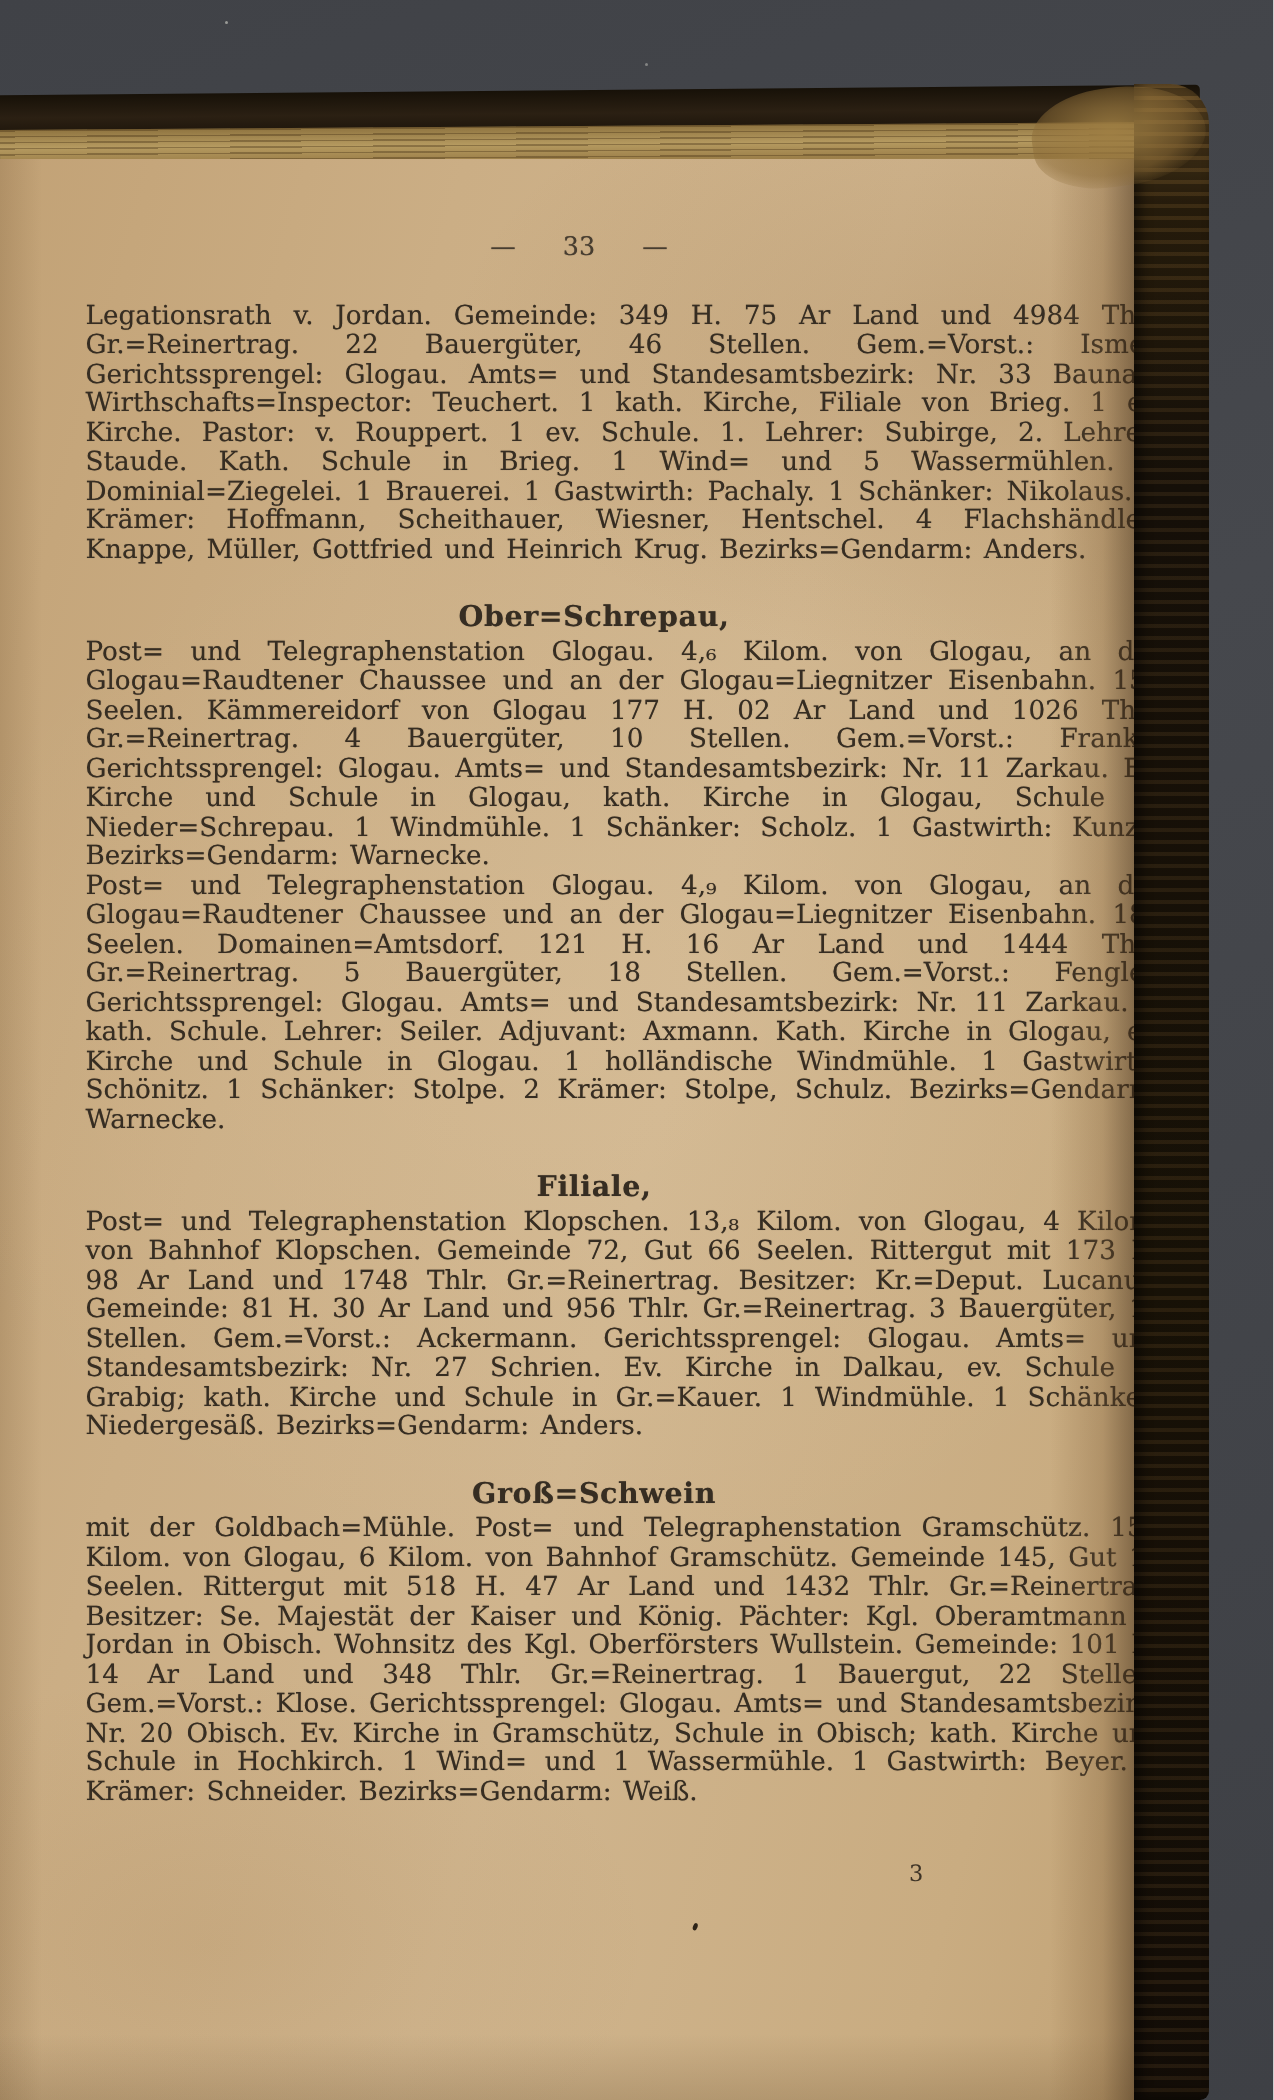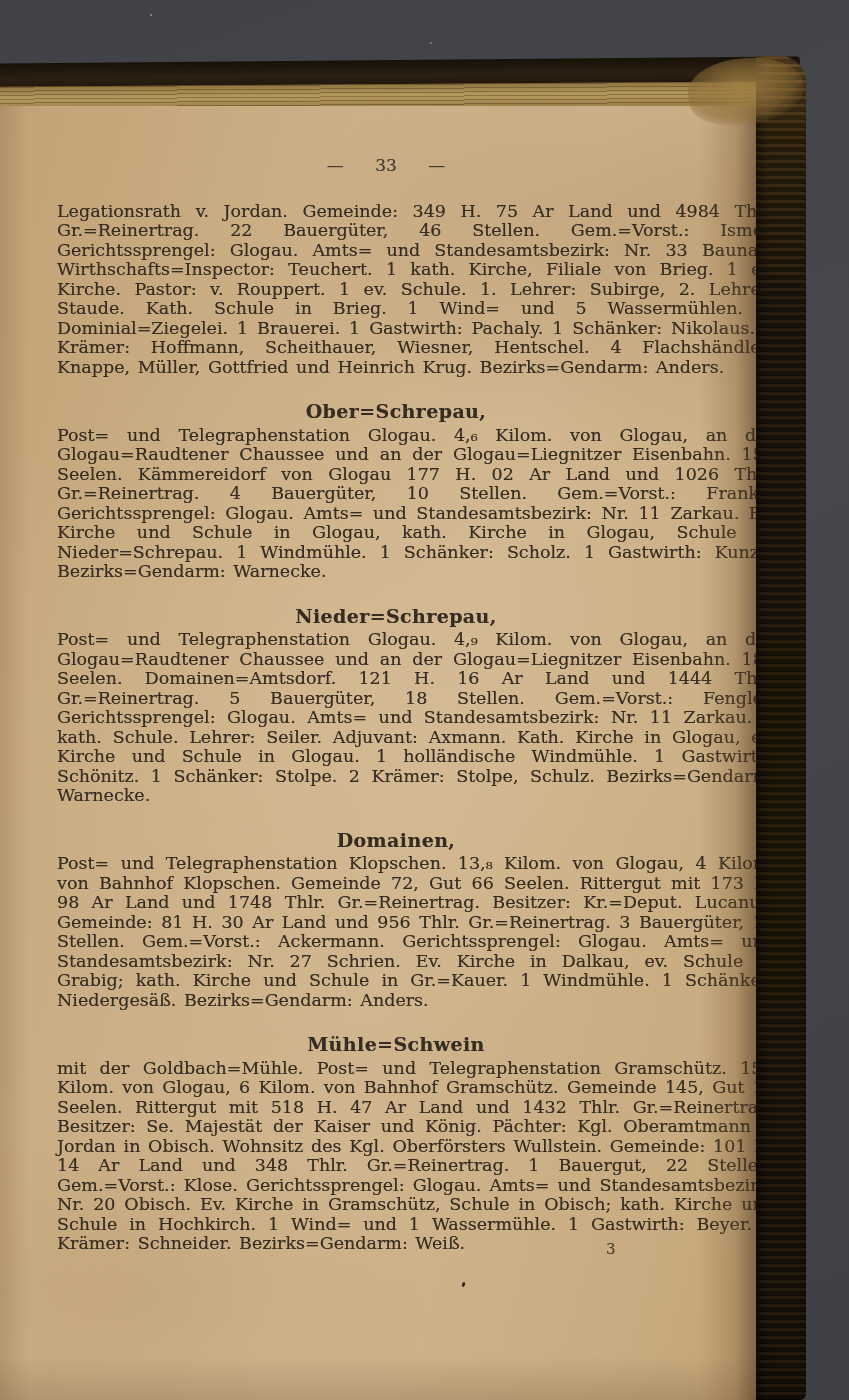--- a/index.html
+++ b/index.html
@@ -138,34 +138,33 @@
       <section class="entry">
         <p class="entry-body">Legationsrath v. Jordan. Gemeinde: 349 H. 75 Ar Land und 4984 Thlr. Gr.=Reinertrag. 22 Bauergüter, 46 Stellen. Gem.=Vorst.: Ismer. Gerichtssprengel: Glogau. Amts= und Standesamtsbezirk: Nr. 33 Baunau. Wirthschafts=Inspector: Teuchert. 1 kath. Kirche, Filiale von Brieg. 1 ev. Kirche. Pastor: v. Rouppert. 1 ev. Schule. 1. Lehrer: Subirge, 2. Lehrer: Staude. Kath. Schule in Brieg. 1 Wind= und 5 Wassermühlen. 1 Dominial=Ziegelei. 1 Brauerei. 1 Gastwirth: Pachaly. 1 Schänker: Nikolaus. 4 Krämer: Hoffmann, Scheithauer, Wiesner, Hentschel. 4 Flachshändler: Knappe, Müller, Gottfried und Heinrich Krug. Bezirks=Gendarm: Anders.</p>
       </section>
 
       <section class="entry">
         <h2 class="entry-heading">Ober=Schrepau,</h2>
         <p class="entry-body">Post= und Telegraphenstation Glogau. 4,₆ Kilom. von Glogau, an der Glogau=Raudtener Chaussee und an der Glogau=Liegnitzer Eisenbahn. 152 Seelen. Kämmereidorf von Glogau 177 H. 02 Ar Land und 1026 Thlr. Gr.=Reinertrag. 4 Bauergüter, 10 Stellen. Gem.=Vorst.: Franke. Gerichtssprengel: Glogau. Amts= und Standesamtsbezirk: Nr. 11 Zarkau. Ev. Kirche und Schule in Glogau, kath. Kirche in Glogau, Schule in Nieder=Schrepau. 1 Windmühle. 1 Schänker: Scholz. 1 Gastwirth: Kunze. Bezirks=Gendarm: Warnecke.</p>
       </section>
 
       <section class="entry">
-        <h2 class="entry-heading">Nieder=Schrepau,</h2>
         <p class="entry-body">Post= und Telegraphenstation Glogau. 4,₉ Kilom. von Glogau, an der Glogau=Raudtener Chaussee und an der Glogau=Liegnitzer Eisenbahn. 184 Seelen. Domainen=Amtsdorf. 121 H. 16 Ar Land und 1444 Thlr. Gr.=Reinertrag. 5 Bauergüter, 18 Stellen. Gem.=Vorst.: Fengler. Gerichtssprengel: Glogau. Amts= und Standesamtsbezirk: Nr. 11 Zarkau. 1 kath. Schule. Lehrer: Seiler. Adjuvant: Axmann. Kath. Kirche in Glogau, ev. Kirche und Schule in Glogau. 1 holländische Windmühle. 1 Gastwirth: Schönitz. 1 Schänker: Stolpe. 2 Krämer: Stolpe, Schulz. Bezirks=Gendarm: Warnecke.</p>
       </section>
 
       <section class="entry">
-        <h2 class="entry-heading">Domainen,</h2>
+        <h2 class="entry-heading">Filiale,</h2>
         <p class="entry-body">Post= und Telegraphenstation Klopschen. 13,₈ Kilom. von Glogau, 4 Kilom. von Bahnhof Klopschen. Gemeinde 72, Gut 66 Seelen. Rittergut mit 173 H. 98 Ar Land und 1748 Thlr. Gr.=Reinertrag. Besitzer: Kr.=Deput. Lucanus. Gemeinde: 81 H. 30 Ar Land und 956 Thlr. Gr.=Reinertrag. 3 Bauergüter, 12 Stellen. Gem.=Vorst.: Ackermann. Gerichtssprengel: Glogau. Amts= und Standesamtsbezirk: Nr. 27 Schrien. Ev. Kirche in Dalkau, ev. Schule in Grabig; kath. Kirche und Schule in Gr.=Kauer. 1 Windmühle. 1 Schänker: Niedergesäß. Bezirks=Gendarm: Anders.</p>
       </section>
 
       <section class="entry">
       </section>
 
       <section class="entry">
-        <h2 class="entry-heading">Mühle=Schwein</h2>
+        <h2 class="entry-heading">Groß=Schwein</h2>
         <p class="entry-body">mit der Goldbach=Mühle. Post= und Telegraphenstation Gramschütz. 15,₀ Kilom. von Glogau, 6 Kilom. von Bahnhof Gramschütz. Gemeinde 145, Gut 15 Seelen. Rittergut mit 518 H. 47 Ar Land und 1432 Thlr. Gr.=Reinertrag. Besitzer: Se. Majestät der Kaiser und König. Pächter: Kgl. Oberamtmann v. Jordan in Obisch. Wohnsitz des Kgl. Oberförsters Wullstein. Gemeinde: 101 H. 14 Ar Land und 348 Thlr. Gr.=Reinertrag. 1 Bauergut, 22 Stellen. Gem.=Vorst.: Klose. Gerichtssprengel: Glogau. Amts= und Standesamtsbezirk: Nr. 20 Obisch. Ev. Kirche in Gramschütz, Schule in Obisch; kath. Kirche und Schule in Hochkirch. 1 Wind= und 1 Wassermühle. 1 Gastwirth: Beyer. 1 Krämer: Schneider. Bezirks=Gendarm: Weiß.</p>
       </section>
 
     </div>
 
     <div class="signature">3</div>
     <div class="ink-dot"></div>
   </div>
 
   <div class="spine"></div>

